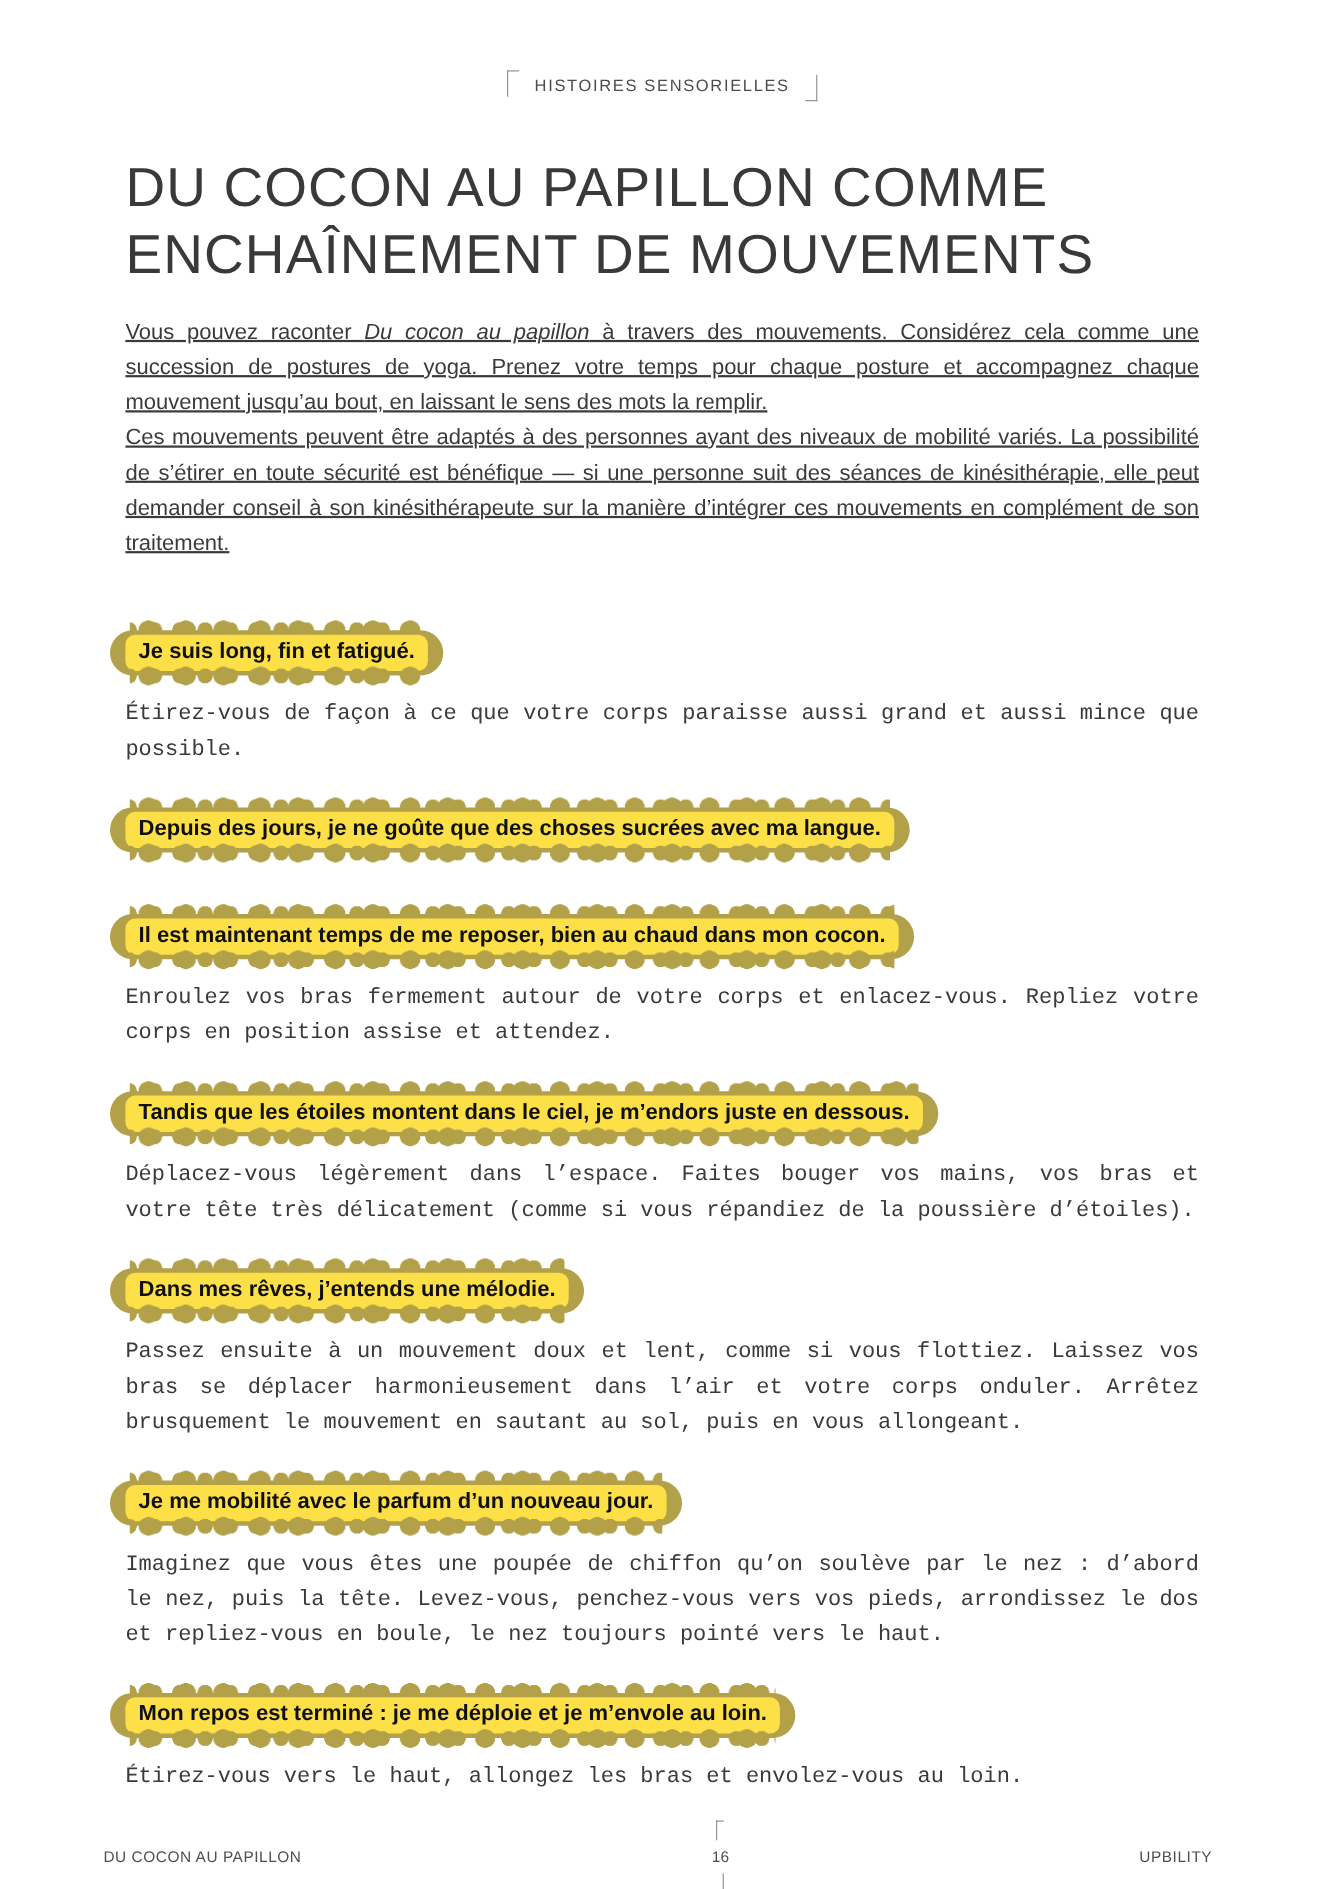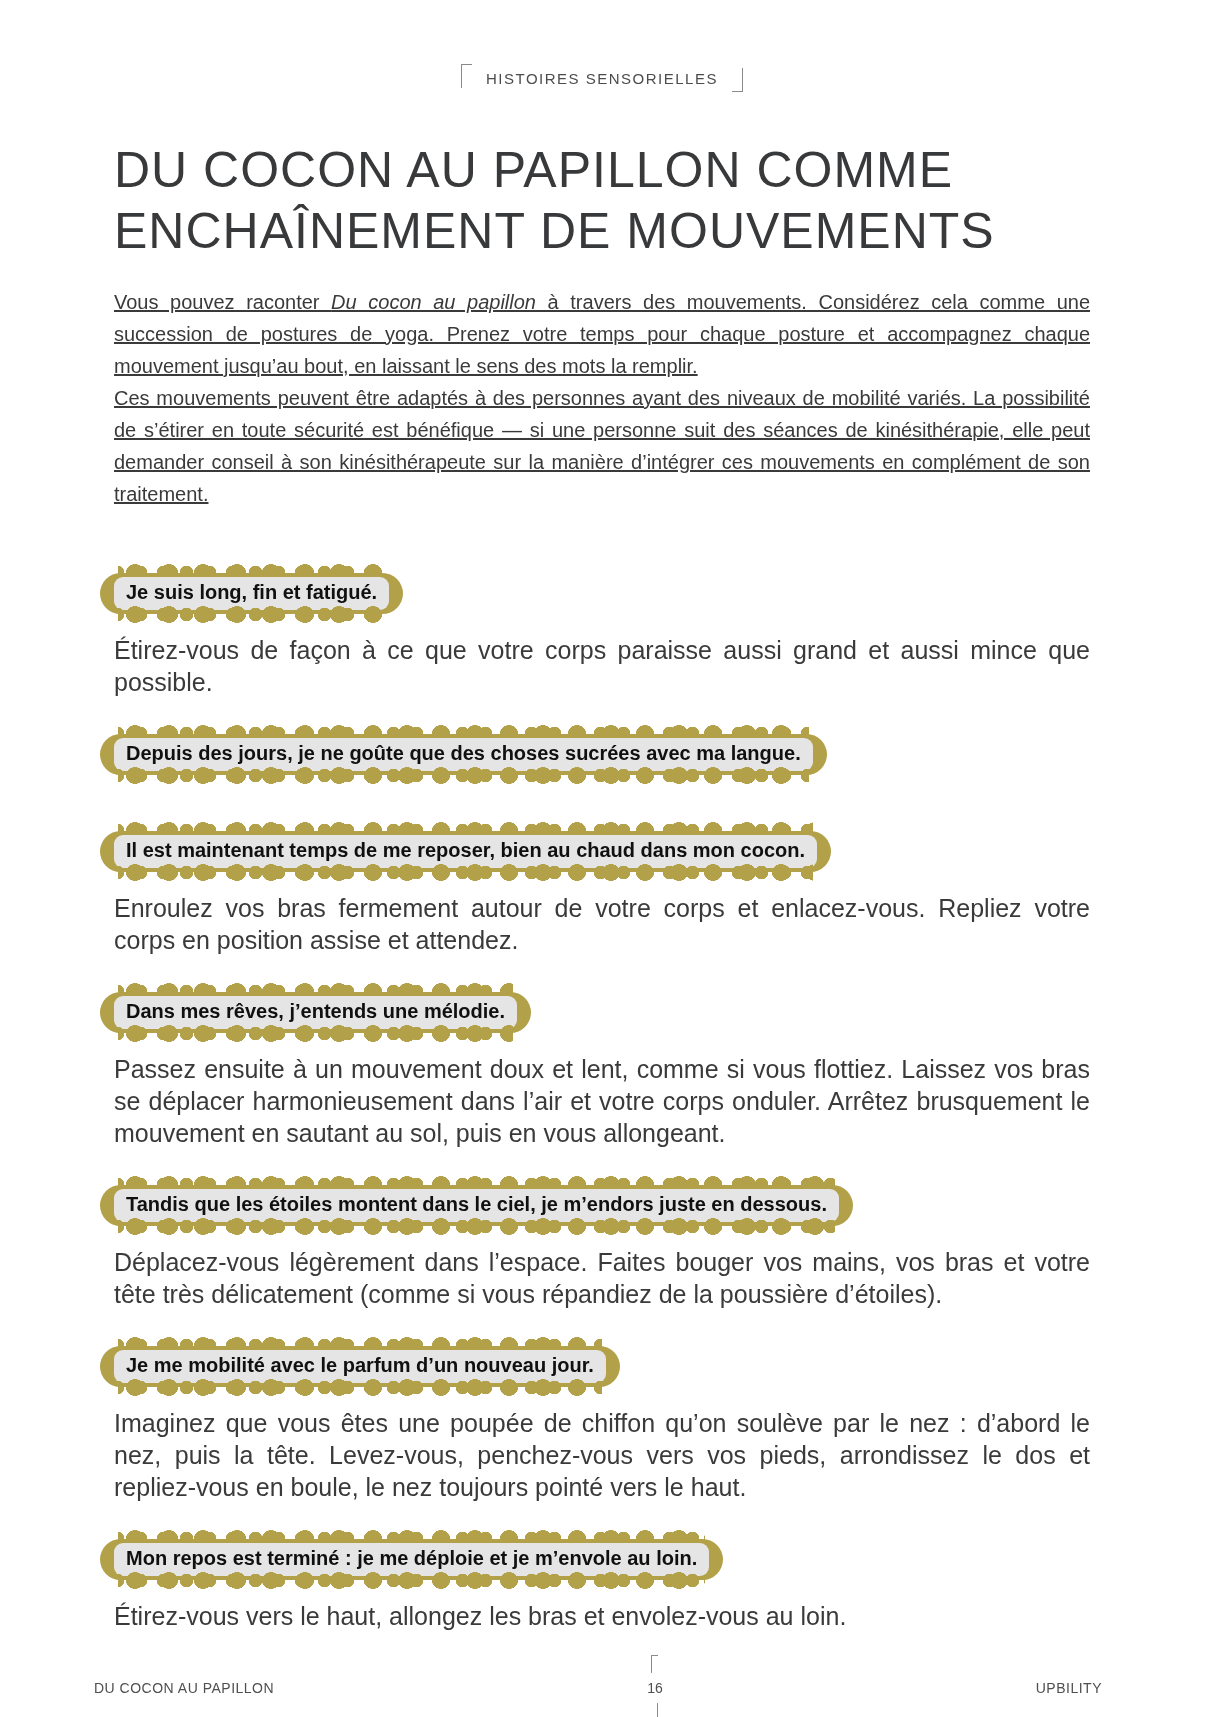--- a/index.html
+++ b/index.html
@@ -85,34 +85,35 @@
       radial-gradient(ellipse 10px 10px at 50% 50%, var(--gold) 66%, rgba(0,0,0,0) 70%);
     background-size:34px 17px,23px 15px;
     background-repeat:repeat-x;
     background-position:0 50%,11px 40%;
   }
   .bubble::before{top:2px;}
   .bubble::after{bottom:2px;}
   .bubble-label{
     position:relative;
     display:inline-block;
-    background:#e5e5e5;
+    background:#fde047;
     border-radius:9px;
     padding:4px 12px 6px 12px;
     font-size:20px;
     font-weight:700;
     color:#101010;
     white-space:nowrap;
   }
   .section-body{
     margin:0;
-    font-size:25px;
+    font-size:20px;
     line-height:32px;
     text-align:justify;
     color:var(--ink);
+    font-family:Liberation Mono, monospace;
   }
   
   .footer{
     margin-top:auto;
     padding:0 0 40px 0;
     margin-left:-20px;
     margin-right:-12px;
     display:flex;
     align-items:center;
     justify-content:space-between;
@@ -173,31 +174,31 @@
     <div class="bubble">
       <span class="bubble-bg"></span>
       <span class="bubble-label">Il est maintenant temps de me reposer, bien au chaud dans mon cocon.</span>
     </div>
     <p class="section-body">Enroulez vos bras fermement autour de votre corps et enlacez-vous. Repliez votre corps en position assise et attendez.</p>
   </div>
 
   <div class="section">
     <div class="bubble">
       <span class="bubble-bg"></span>
+      <span class="bubble-label">Tandis que les étoiles montent dans le ciel, je m’endors juste en dessous.</span>
+    </div>
+    <p class="section-body">Déplacez-vous légèrement dans l’espace. Faites bouger vos mains, vos bras et votre tête très délicatement (comme si vous répandiez de la poussière d’étoiles).</p>
+  </div>
+
+  <div class="section">
+    <div class="bubble">
+      <span class="bubble-bg"></span>
       <span class="bubble-label">Dans mes rêves, j’entends une mélodie.</span>
     </div>
     <p class="section-body">Passez ensuite à un mouvement doux et lent, comme si vous flottiez. Laissez vos bras se déplacer harmonieusement dans l’air et votre corps onduler. Arrêtez brusquement le mouvement en sautant au sol, puis en vous allongeant.</p>
-  </div>
-
-  <div class="section">
-    <div class="bubble">
-      <span class="bubble-bg"></span>
-      <span class="bubble-label">Tandis que les étoiles montent dans le ciel, je m’endors juste en dessous.</span>
-    </div>
-    <p class="section-body">Déplacez-vous légèrement dans l’espace. Faites bouger vos mains, vos bras et votre tête très délicatement (comme si vous répandiez de la poussière d’étoiles).</p>
   </div>
 
   <div class="section">
     <div class="bubble">
       <span class="bubble-bg"></span>
       <span class="bubble-label">Je me mobilité avec le parfum d’un nouveau jour.</span>
     </div>
     <p class="section-body">Imaginez que vous êtes une poupée de chiffon qu’on soulève par le nez : d’abord le nez, puis la tête. Levez-vous, penchez-vous vers vos pieds, arrondissez le dos et repliez-vous en boule, le nez toujours pointé vers le haut.</p>
   </div>
 

